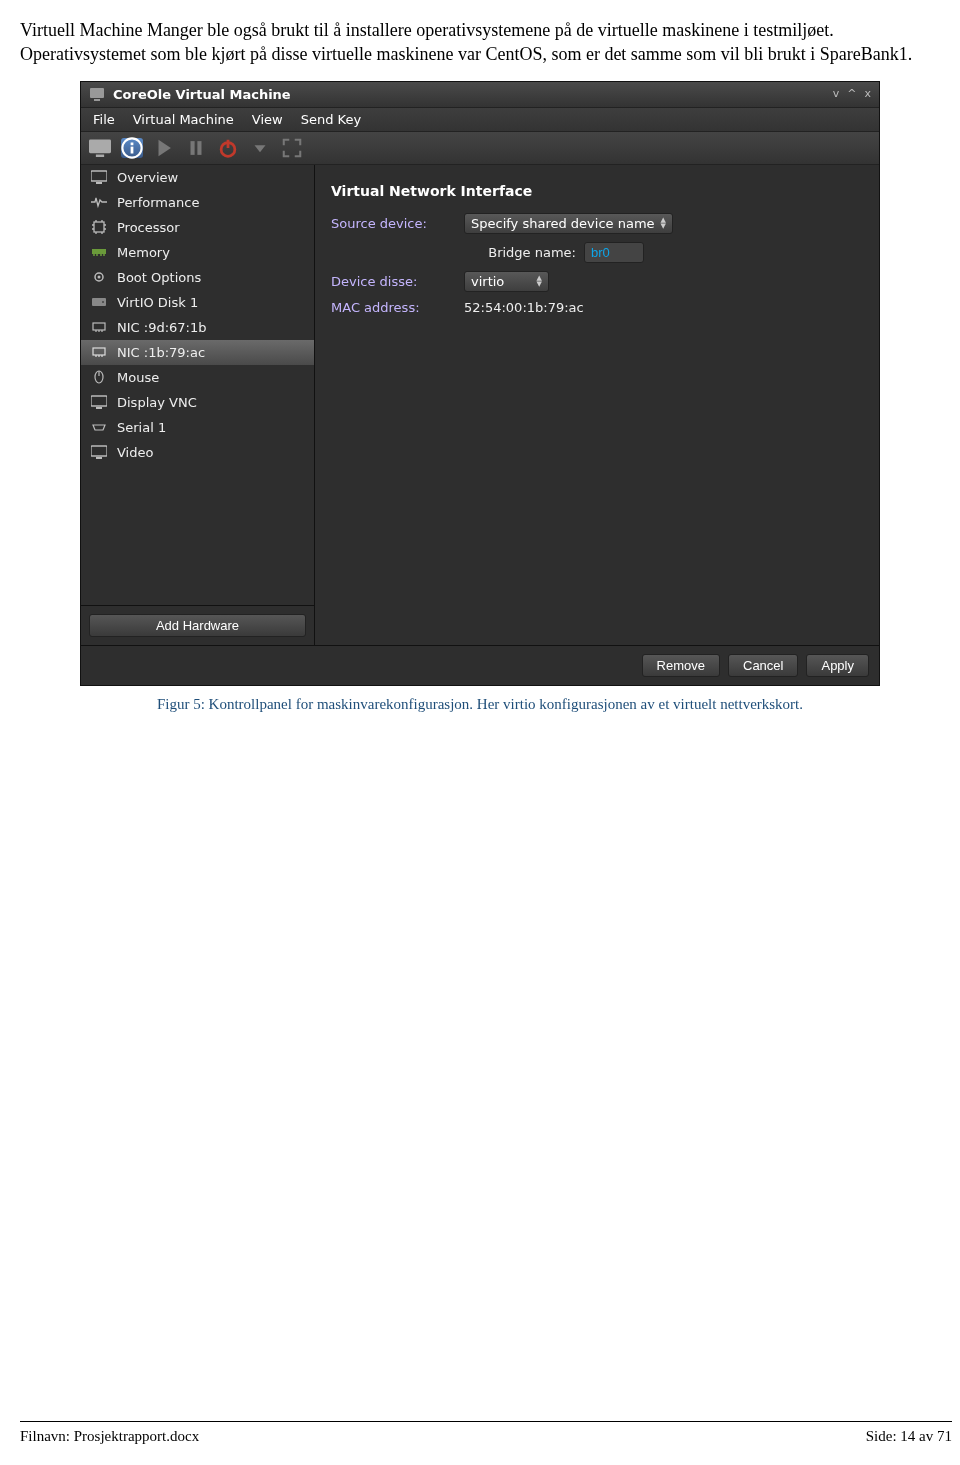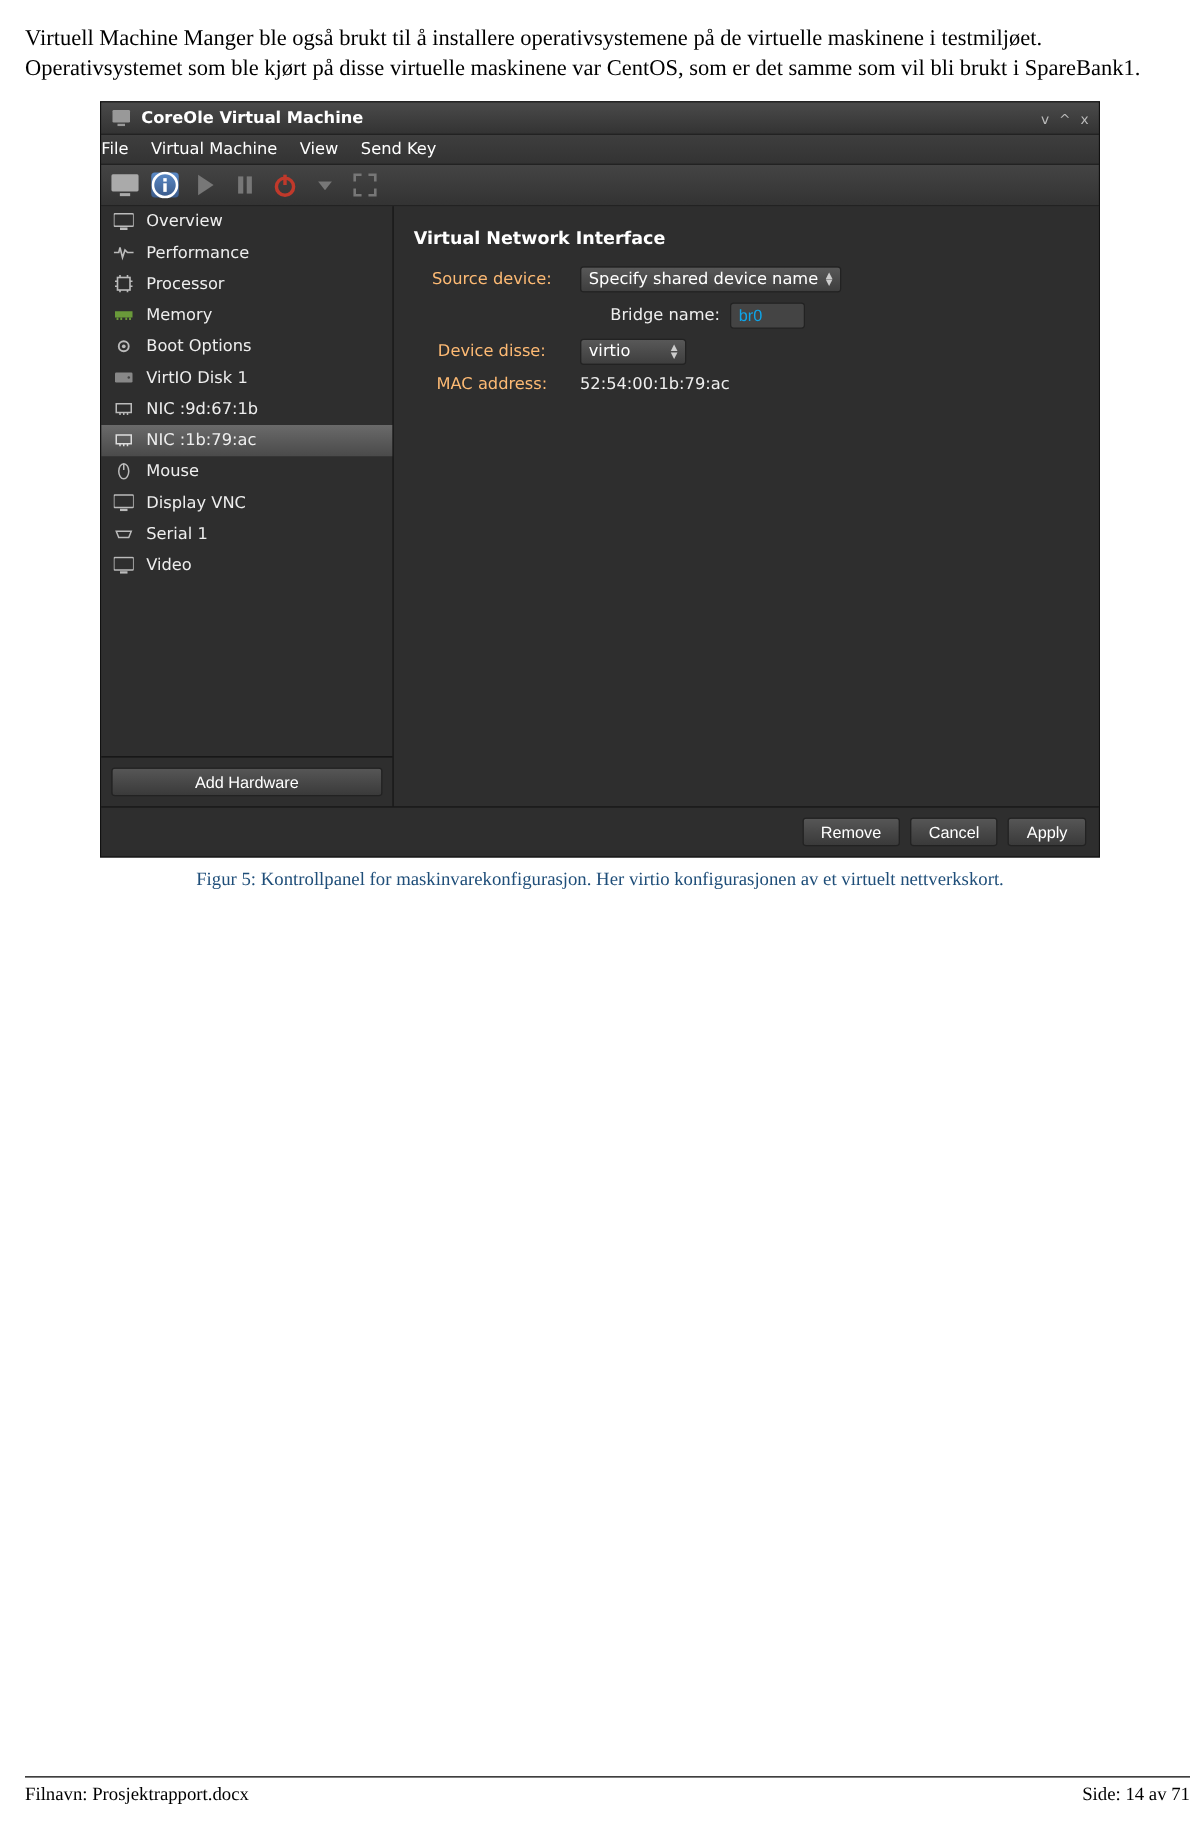--- a/index.html
+++ b/index.html
@@ -24,30 +24,30 @@
     background: #2a2a2a;
     color: #ddd;
     font-family: "DejaVu Sans", "Liberation Sans", Arial, sans-serif;
     font-size: 12px;
     border: 1px solid #111;
   }
   .vm-titlebar {
     background: linear-gradient(#4a4a4a, #333);
     padding: 5px 8px;
     display: flex;
-    align-items: flex-end;
+    align-items: flex-start;
     justify-content: space-between;
     border-bottom: 1px solid #222;
   }
   .vm-titlebar .title-left { display: flex; align-items: center; gap: 8px; }
   .vm-titlebar .title-text { font-weight: bold; color: #fff; font-size: 13px; }
   .vm-titlebar .win-controls { display: flex; gap: 8px; color: #bbb; font-size: 11px; }
   .vm-menubar {
     background: linear-gradient(#3e3e3e, #333);
-    padding: 4px 0;
+    padding: 4px 12px;
     display: flex;
     gap: 18px;
     border-bottom: 1px solid #222;
     color: #fff;
     font-size: 13px;
   }
   .vm-toolbar {
     background: linear-gradient(#444, #333);
     padding: 6px 8px;
     border-bottom: 1px solid #222;
@@ -119,22 +119,22 @@
     margin-bottom: 14px;
   }
   .form-row {
     display: flex;
     align-items: center;
     margin-bottom: 8px;
     gap: 8px;
   }
   .form-label {
     width: 125px;
-    text-align: center;
-    color: #fdba74;
+    text-align: left;
+    color: #c4b5fd;
     font-size: 13px;
   }
   .form-sublabel {
     text-align: right;
     color: #eee;
     font-size: 13px;
     width: 245px;
   }
   .dd {
     background: linear-gradient(#585858, #3e3e3e);

